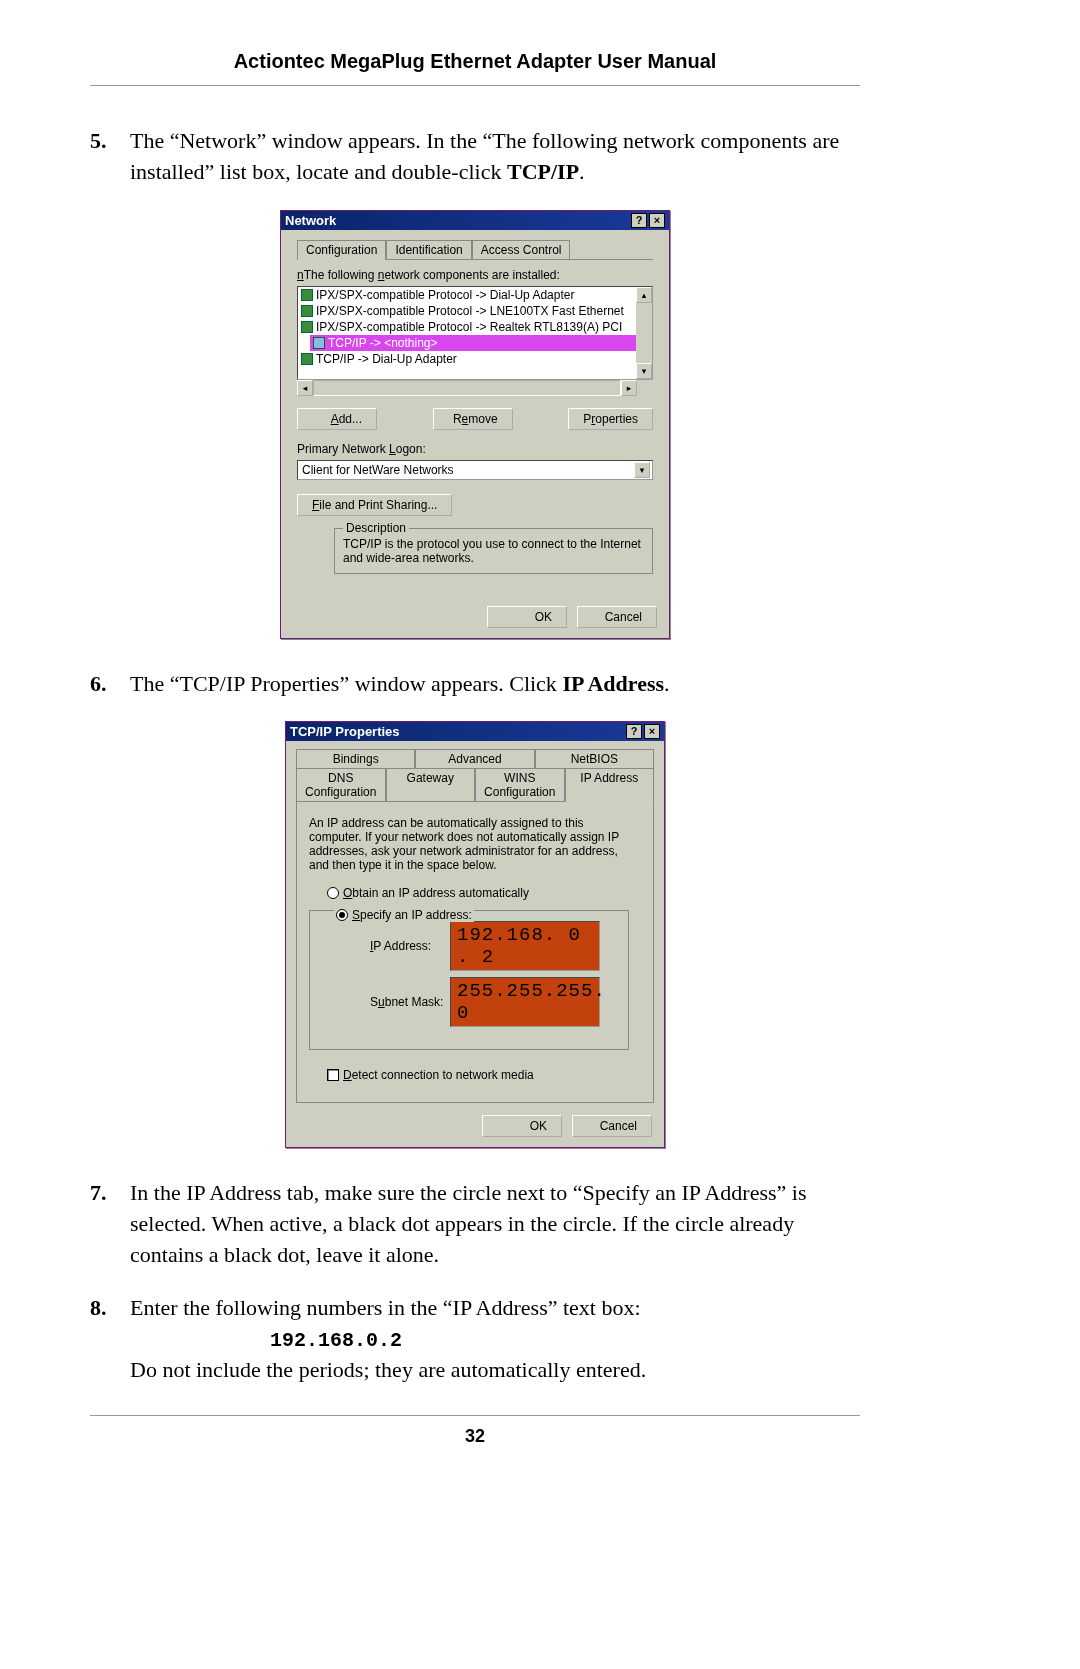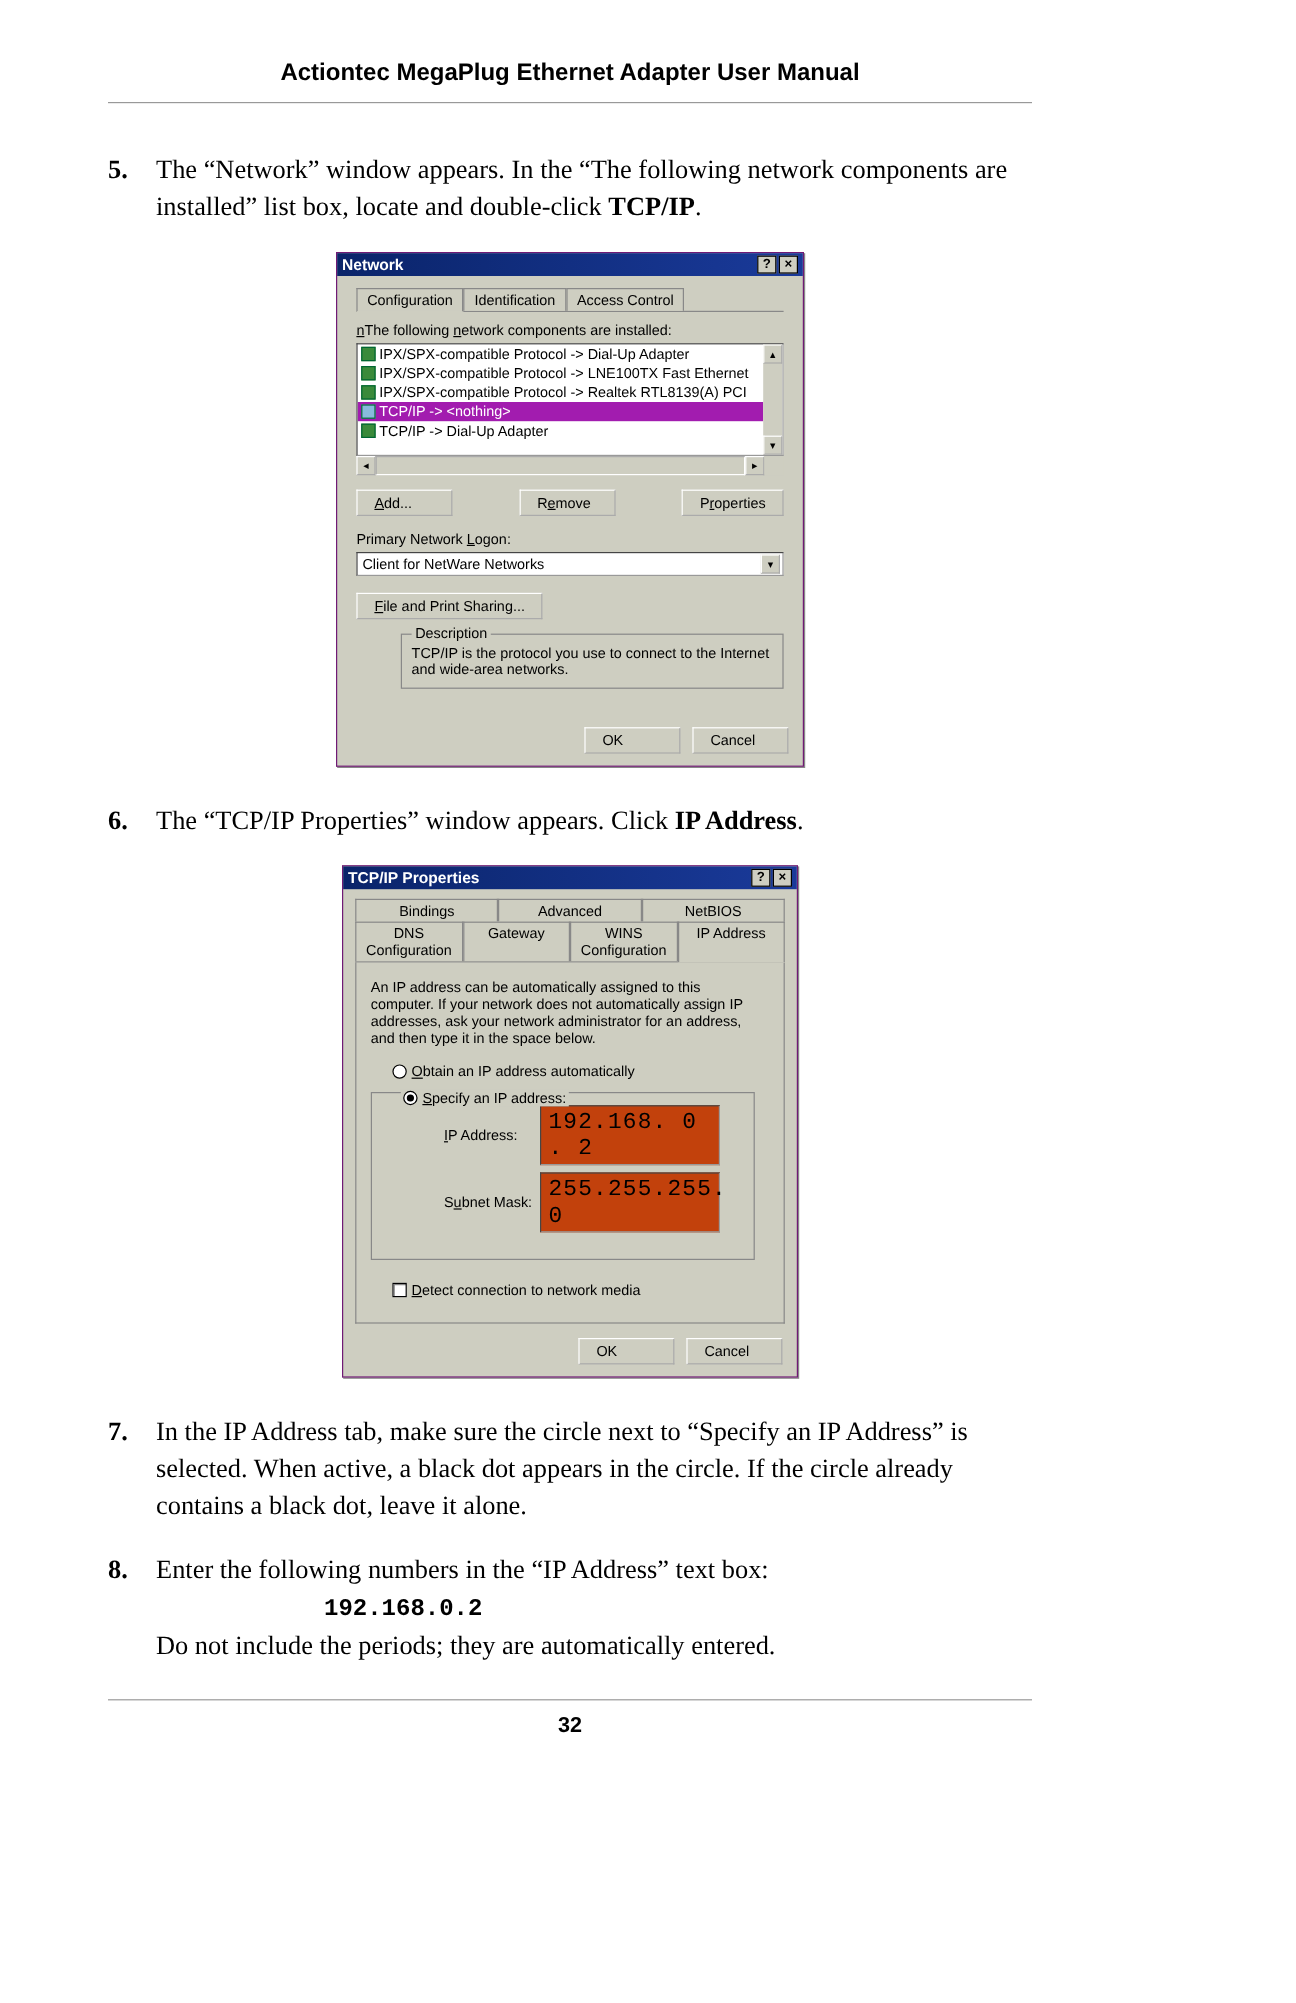--- a/index.html
+++ b/index.html
@@ -79,33 +79,33 @@
     background: #fff;
     border: 1px inset #999;
     height: 94px;
     overflow: hidden;
     position: relative;
     margin-bottom: 12px;
     display: flex;
   }
   .listbox .items { flex: 1; font-size: 12px; }
   .listbox .item { padding: 1px 3px; white-space: nowrap; display: flex; align-items: center; gap: 3px; }
-  .listbox .item.sel { background: #a21caf; color: #fff; }
+  .listbox .item.sel { background: #d946ef; color: #fff; margin-left: 12px; }
   .proto-icon { width: 12px; height: 12px; display:inline-block; background:#3a8a3a; border:1px solid #063; }
   .listbox .vscroll, .listbox .hscroll { background: #cecec1; }
   .listbox .vscroll { width: 16px; display:flex; flex-direction:column; justify-content:space-between; }
   .hscroll-row { display:flex; }
   .scroll-btn { width:16px; height:16px; background:#cecec1; border:1px outset #fff; font-size:9px; display:flex;align-items:center;justify-content:center; }
   .btn {
     background: #cecec1;
     border: 1px outset #fff;
     padding: 3px 14px;
     font-size: 12px;
     min-width: 80px;
-    text-align:left;
+    text-align:right;
   }
   .btn-row { display:flex; gap: 18px; justify-content: space-between; margin-bottom: 12px; }
   .combo {
     background:#fff; border:1px inset #999; display:flex; align-items:center; justify-content:space-between;
     padding: 1px 2px 1px 4px; margin-bottom: 14px;
   }
   .combo .arrow { width:16px;height:16px;background:#cecec1;border:1px outset #fff;display:flex;align-items:center;justify-content:center;font-size:9px; }
   .fieldset { border:1px solid #888; padding: 8px; position: relative; margin-bottom: 12px; margin-left: 37px; }
   .fieldset .legend { position:absolute; top:-8px; left:8px; background:#cecec1; padding:0 3px; font-size:12px; }
   .dialog-buttons { display:flex; justify-content:flex-end; gap:10px; padding: 8px 12px 10px 12px; }

